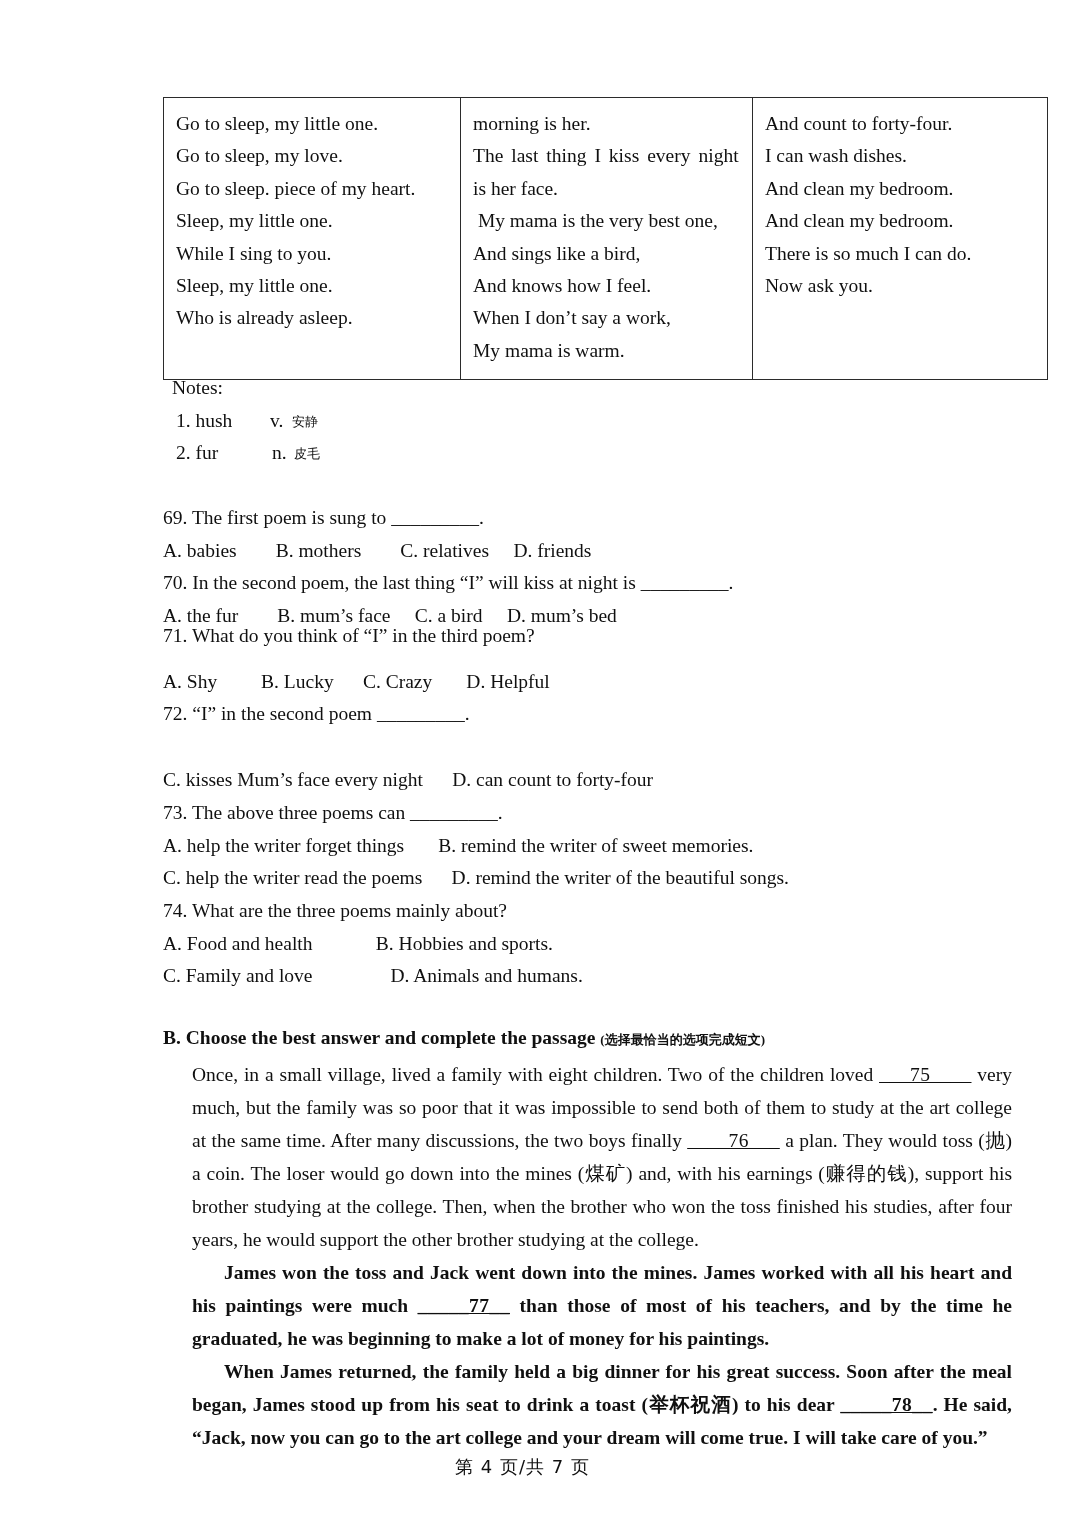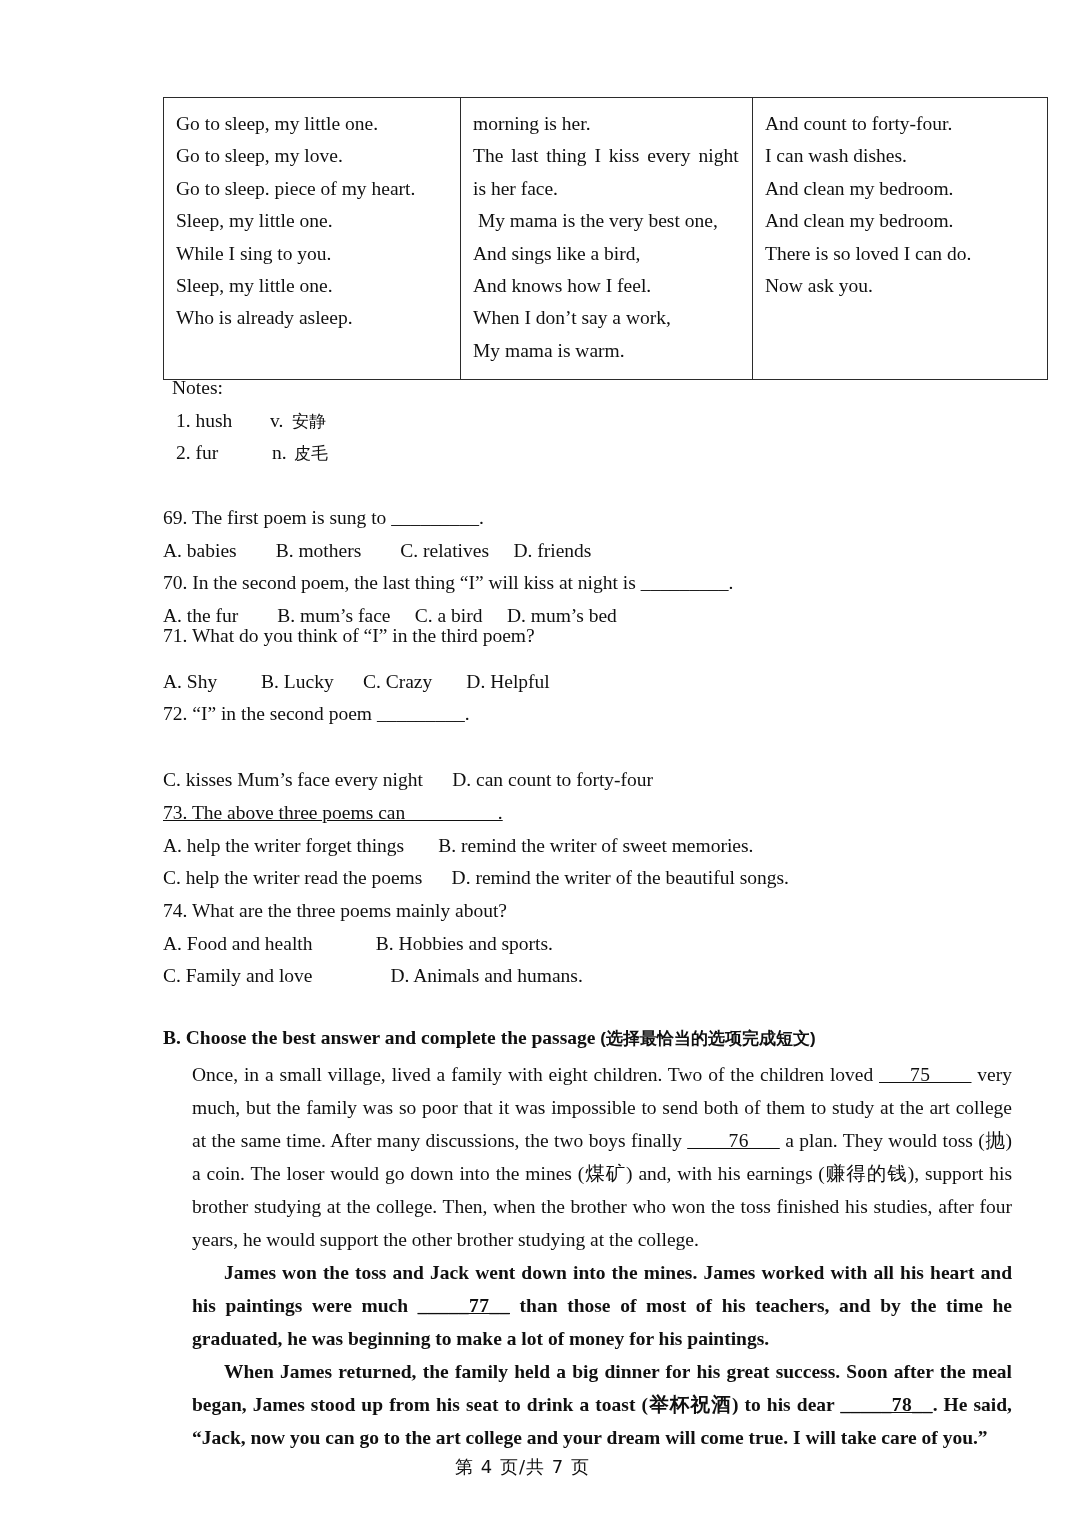--- a/index.html
+++ b/index.html
@@ -51,21 +51,21 @@
 
   
   .tline {
     position: absolute;
     font-size: 19.5px;
     line-height: 24px;
     white-space: pre;
   }
   .tline.bold { font-weight: bold; }
 
-  .cn { font-family: Liberation Sans, sans-serif; font-size: 17px; }
+  .cn { font-family: Liberation Serif, serif; font-size: 13px; }
 
   
   .passage {
     position: absolute;
     left: 160px;
     width: 820px;
     font-size: 19.5px;
     line-height: 33px;
     text-align: justify;
     text-justify: inter-word;
@@ -115,21 +115,21 @@
         <div class="poem-line">And sings like a bird,</div>
         <div class="poem-line">And knows how I feel.</div>
         <div class="poem-line">When I don’t say a work,</div>
         <div class="poem-line">My mama is warm.</div>
       </td>
       <td class="c3">
         <div class="poem-line">And count to forty-four.</div>
         <div class="poem-line">I can wash dishes.</div>
         <div class="poem-line">And clean my bedroom.</div>
         <div class="poem-line">And clean my bedroom.</div>
-        <div class="poem-line">There is so loved I can do.</div>
+        <div class="poem-line">There is so much I can do.</div>
         <div class="poem-line">Now ask you.</div>
       </td>
     </tr>
   </tbody>
     </table>
 
   <div class="tline" style="left:172px; top:376px;">Notes:</div>
 
   <div class="tline" style="left:176px; top:409px;font-family:Liberation Serif, serif;">1. hush</div>
   <div class="tline" style="left:270px; top:409px;">v.</div>
@@ -144,21 +144,21 @@
 
   <div class="tline" style="left:163px; top:571px;">70. In the second poem, the last thing “I” will kiss at night is _________.</div>
   <div class="tline" style="left:163px; top:604px;">A. the fur        B. mum’s face     C. a bird     D. mum’s bed</div>
 
   <div class="tline" style="left:163px; top:624px;">71. What do you think of “I” in the third poem?</div>
   <div class="tline" style="left:163px; top:670px;">A. Shy         B. Lucky      C. Crazy       D. Helpful</div>
 
   <div class="tline" style="left:163px; top:702px;">72. “I” in the second poem _________.</div>
   <div class="tline" style="left:163px; top:768px;">C. kisses Mum’s face every night      D. can count to forty-four</div>
 
-  <div class="tline" style="left:163px; top:801px;text-decoration:underline;">73. The above three poems can _________.</div>
+  <div class="tline" style="left:163px; top:801px;">73. The above three poems can _________.</div>
   <div class="tline" style="left:163px; top:866px;">C. help the writer read the poems      D. remind the writer of the beautiful songs.</div>
   <div class="tline" style="left:163px; top:834px;">A. help the writer forget things       B. remind the writer of sweet memories.</div>
 
   <div class="tline" style="left:163px; top:899px;">74. What are the three poems mainly about?</div>
   <div class="tline" style="left:163px; top:932px;">A. Food and health             B. Hobbies and sports.</div>
   <div class="tline" style="left:163px; top:964px;">C. Family and love                D. Animals and humans.</div>
 
   <div class="tline bold" style="left:163px; top:1026px;"><span>B. Choose the best answer and complete the passage </span><span class="cn" style="font-weight:bold;">(选择最恰当的选项完成短文)</span></div>
 
   <div class="passage" style="top:1058px;margin-left:32px;">

